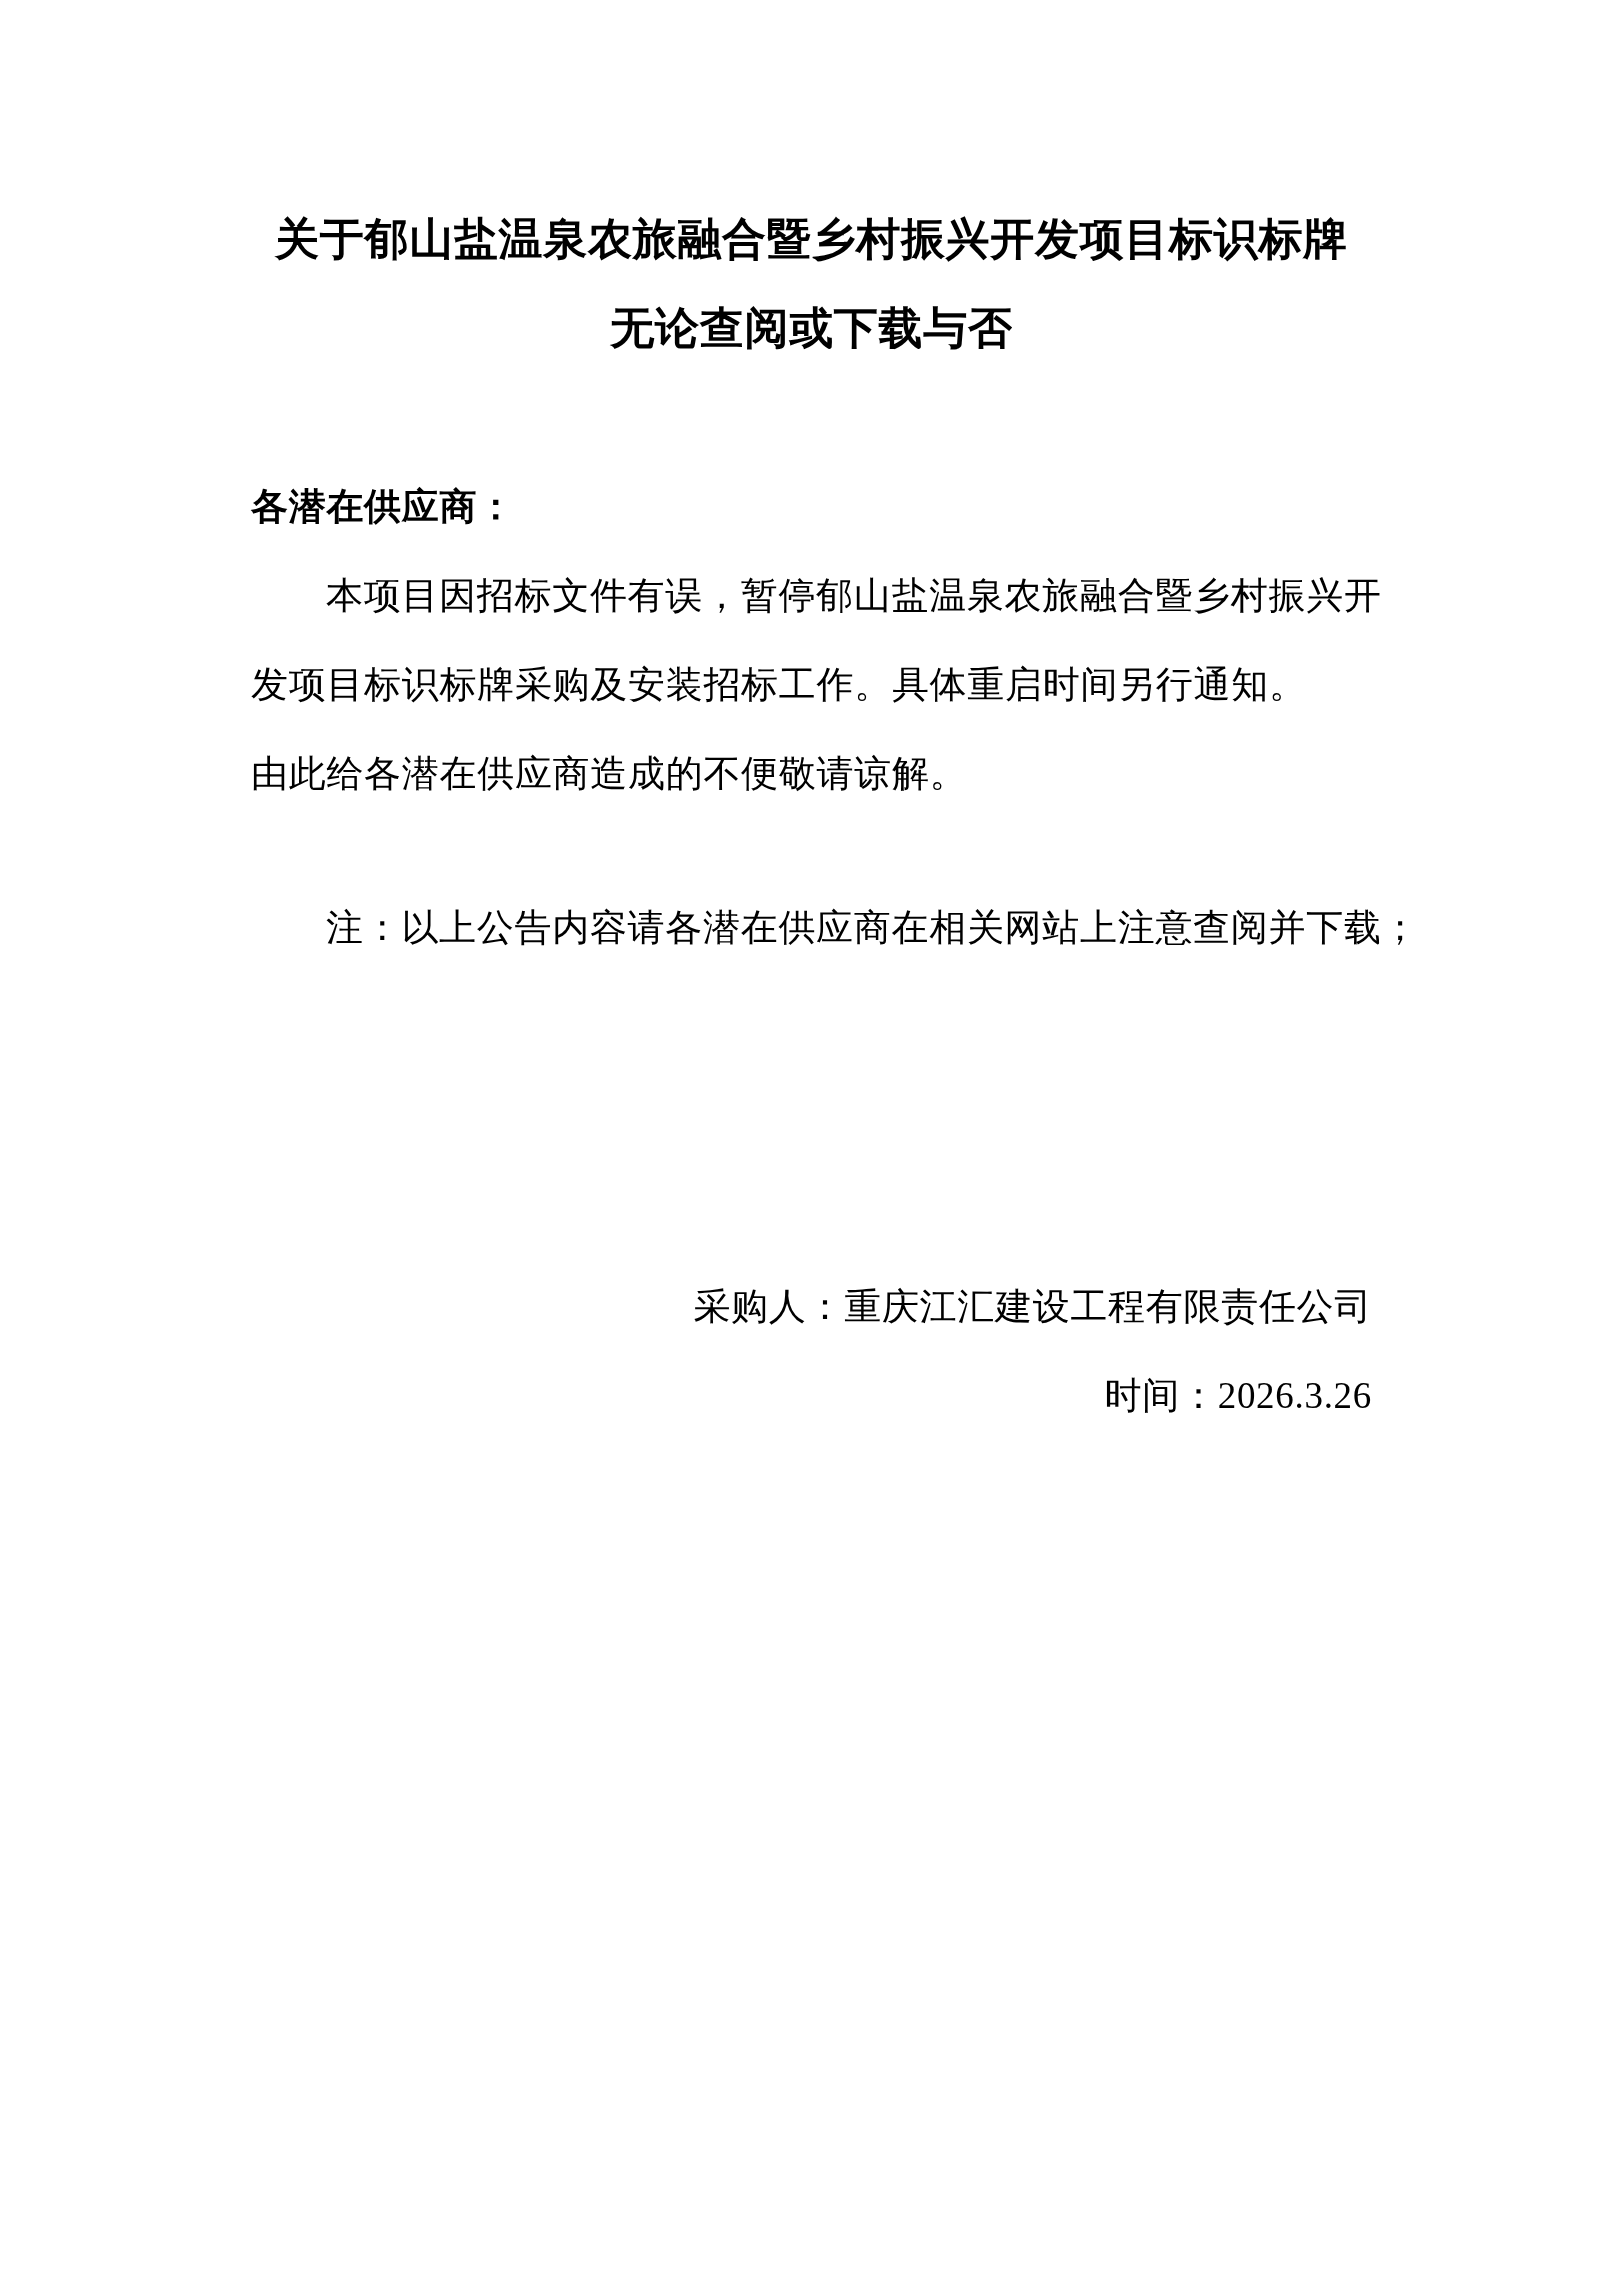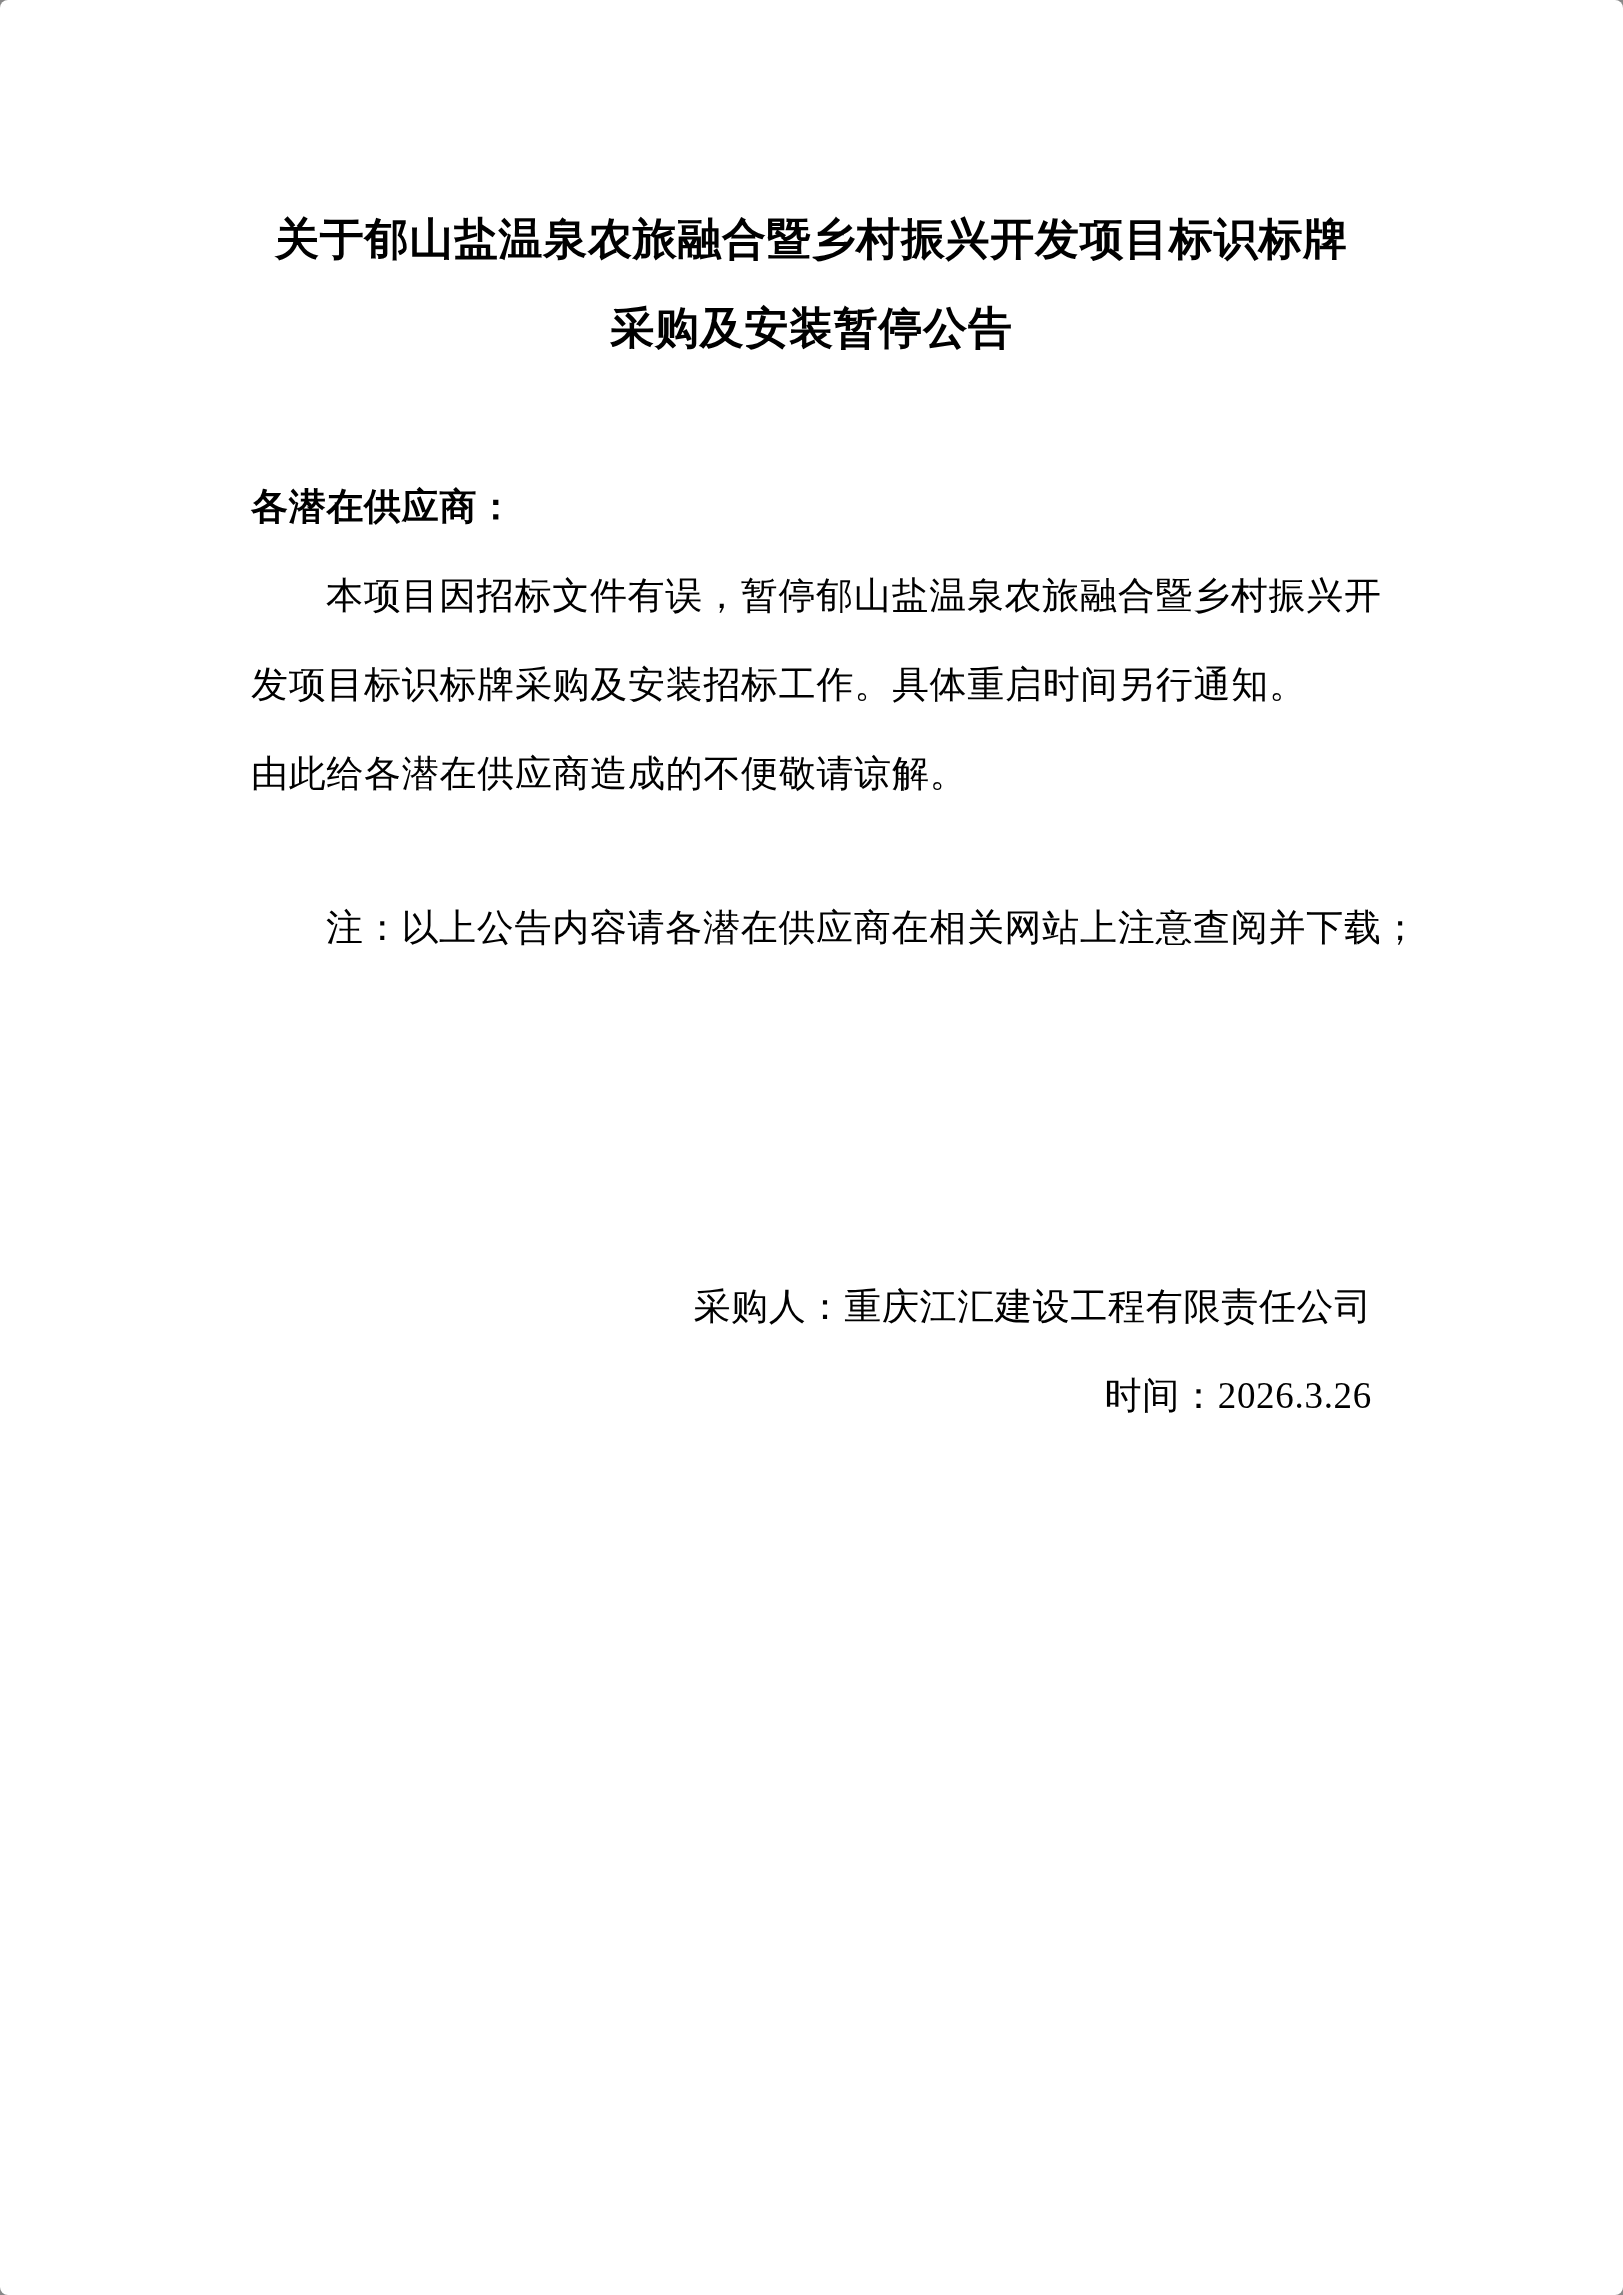--- a/index.html
+++ b/index.html
@@ -9,21 +9,20 @@
   }
   .page {
     position: relative;
     width: 1623px;
     height: 2295px;
     margin: 0 auto;
     background: #ffffff;
     color: #000000;
     font-family: "Liberation Serif", "DejaVu Serif", serif;
     overflow: hidden;
-    border-radius: 8px;
   }
   .content {
     padding: 195px 251px 0 251px;
   }
   .line {
     height: 89px;
     line-height: 89px;
     font-size: 37px;
     white-space: nowrap;
     letter-spacing: 0.7px;
@@ -45,21 +44,21 @@
   }
 </style>
 </head>
 <body>
 
 <div class="page">
   <div class="content">
 
     <div class="line title-line">关于郁山盐温泉农旅融合暨乡村振兴开发项目标识标牌</div>
 
-    <div class="line title-line">采购及安装暂停公告</div>
+    <div class="line title-line">无论查阅或下载与否</div>
 
     <div class="line gap-salutation">各潜在供应商：</div>
 
     <div class="line indent">本项目因招标文件有误，暂停郁山盐温泉农旅融合暨乡村振兴开</div>
 
     <div class="line">发项目标识标牌采购及安装招标工作。具体重启时间另行通知。</div>
 
     <div class="line">由此给各潜在供应商造成的不便敬请谅解。</div>
 
     <div class="line indent gap-note">注：以上公告内容请各潜在供应商在相关网站上注意查阅并下载；</div>

